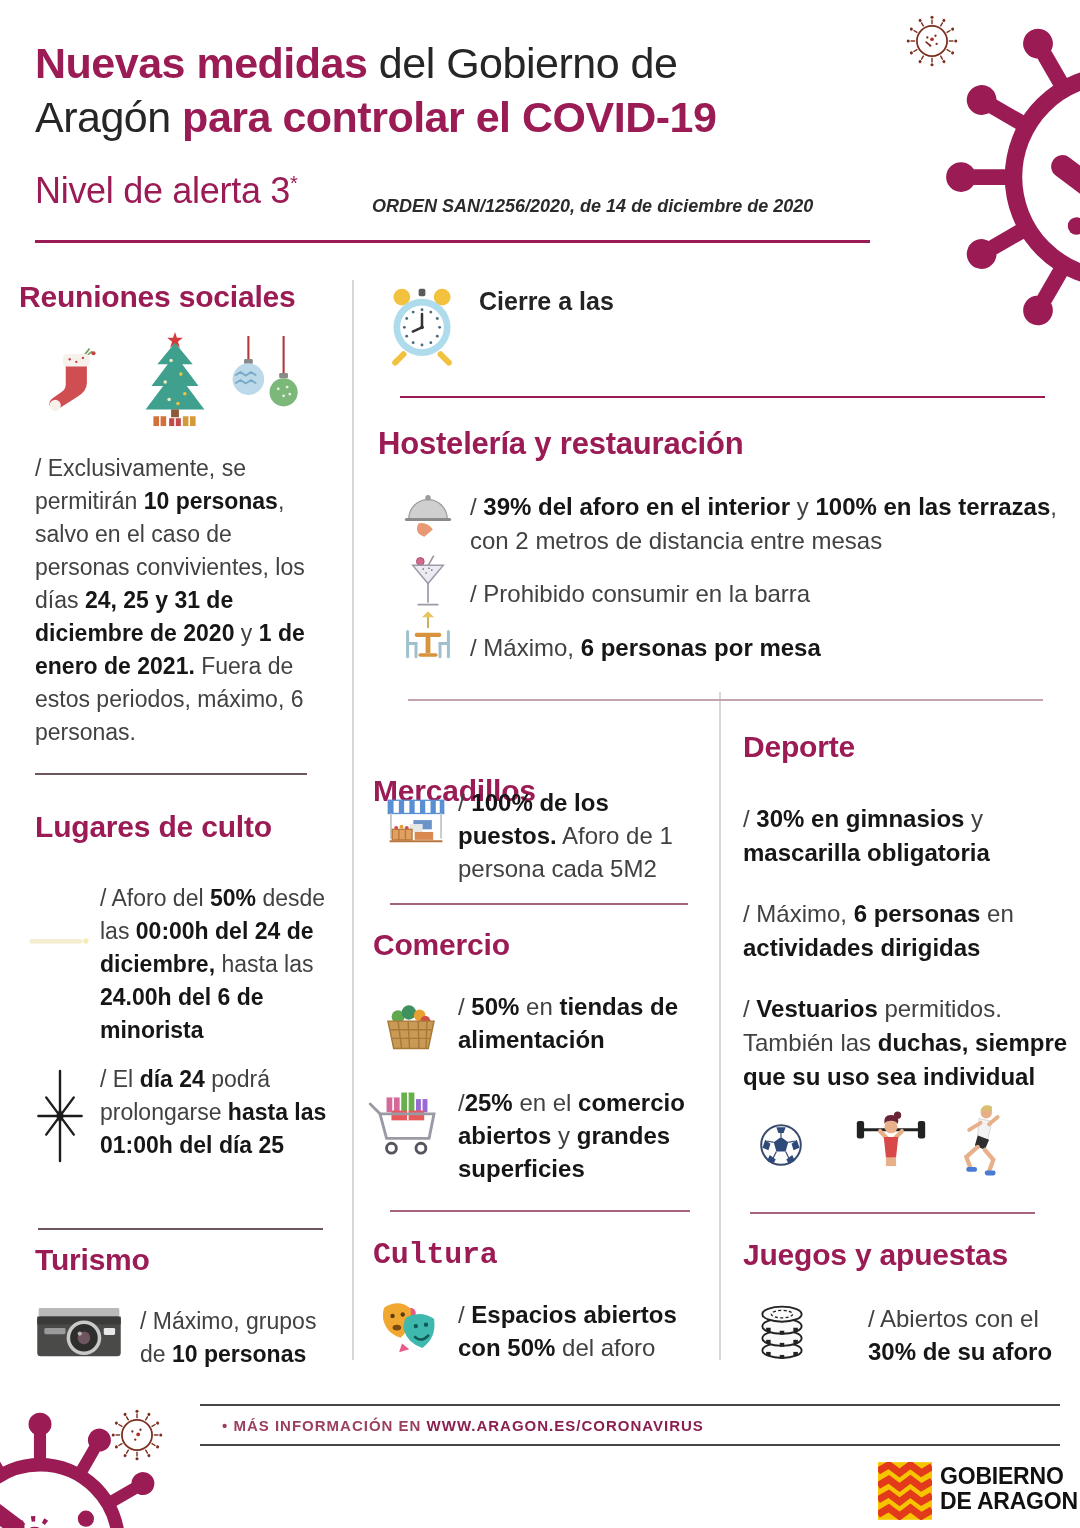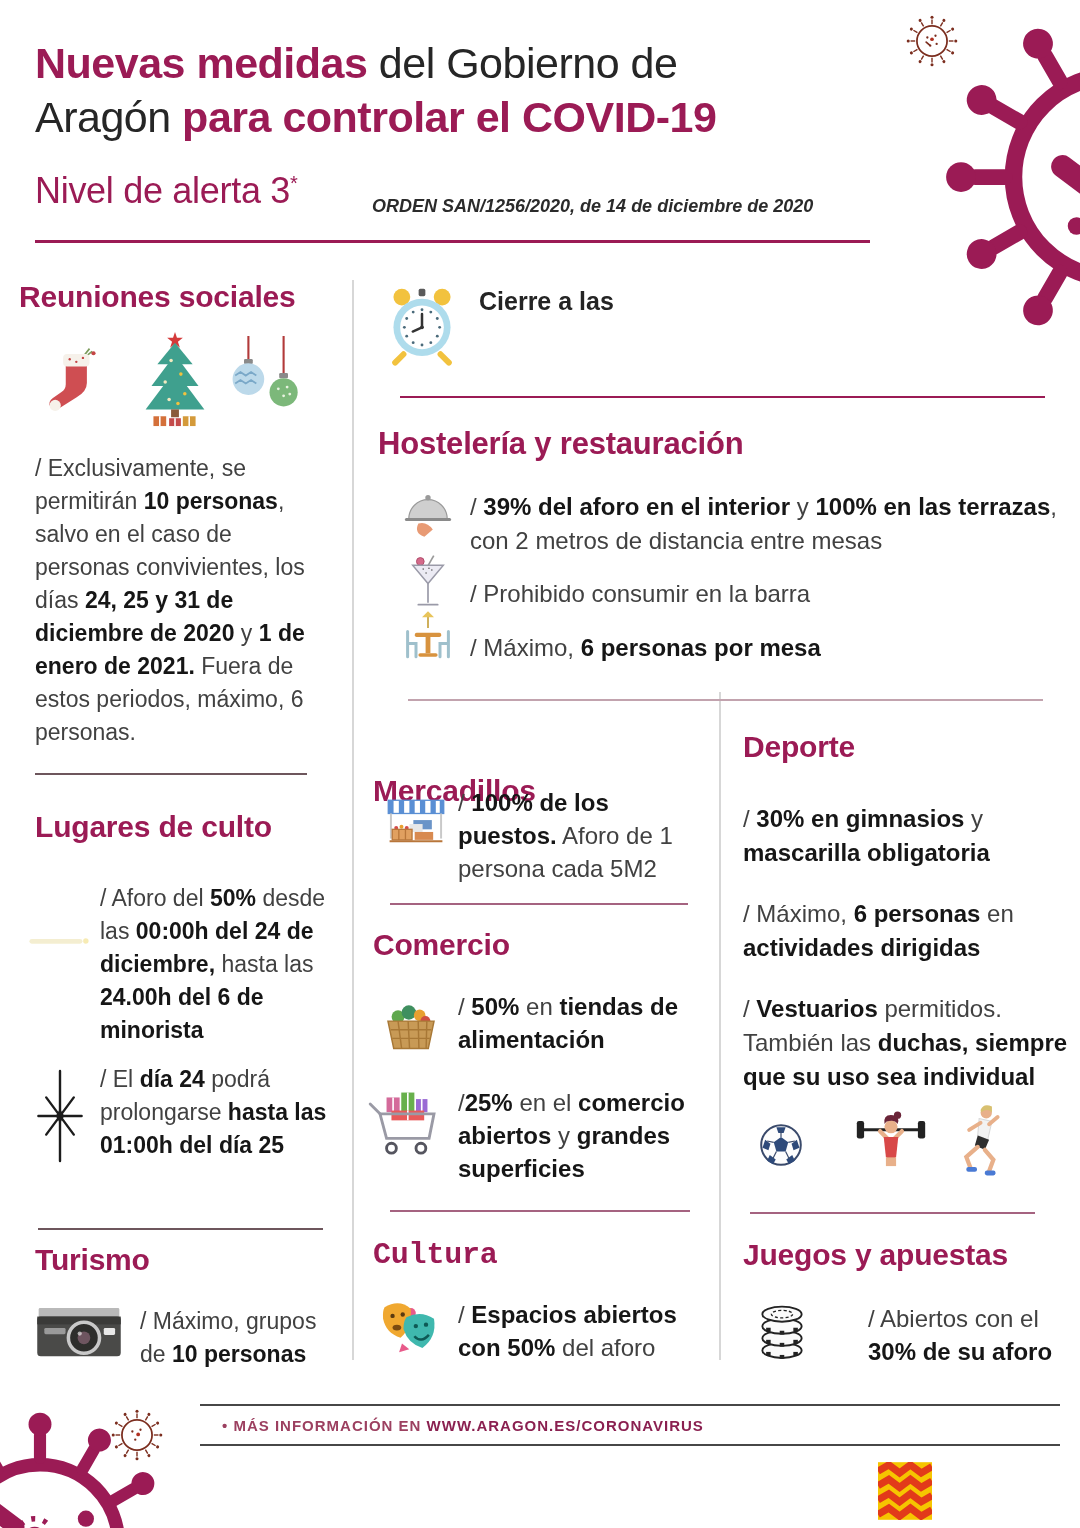--- a/index.html
+++ b/index.html
@@ -416,20 +416,24 @@
 
   <svg class="abs" style="left:878px;top:1462px;" width="54" height="58" viewBox="0 0 60 64">
     <rect x="0" y="0" width="60" height="64" fill="#f6c500"></rect>
     <g stroke="#e23a1a" stroke-width="8" fill="none">
       <polyline points="0,10 12,3 24,12 36,3 48,12 60,5"></polyline>
       <polyline points="0,26 12,19 24,28 36,19 48,28 60,21"></polyline>
       <polyline points="0,42 12,35 24,44 36,35 48,44 60,37"></polyline>
       <polyline points="0,58 12,51 24,60 36,51 48,60 60,53"></polyline>
     </g>
   </svg>
+  <div class="abs logo-text" style="left:940px;top:1464px;">
+    <div>GOBIERNO</div>
+    <div>DE ARAGON</div>
+  </div>
 
   <svg class="abs" style="left:-95px;top:1408px;" width="270" height="270" viewBox="0 0 200 200">
     <g stroke="#9B1B55" fill="#9B1B55">
       <circle cx="100" cy="100" r="58" fill="none" stroke-width="10"></circle>
       <g id="vs2">
           <line x1="100" y1="37" x2="100" y2="20" stroke-width="9" stroke-linecap="round"></line>
           <circle cx="100" cy="12" r="8.5" stroke="none"></circle>
         </g>
       <use href="#vs2" transform="rotate(30 100 100)"></use>
         <use href="#vs2" transform="rotate(60 100 100)"></use>

